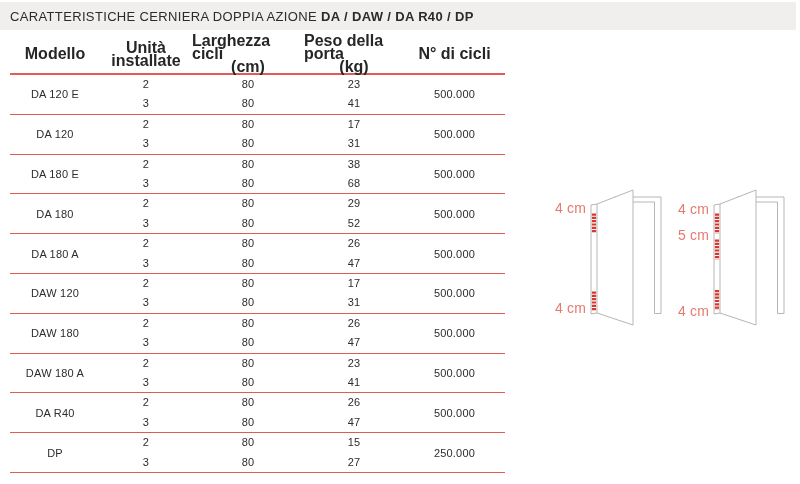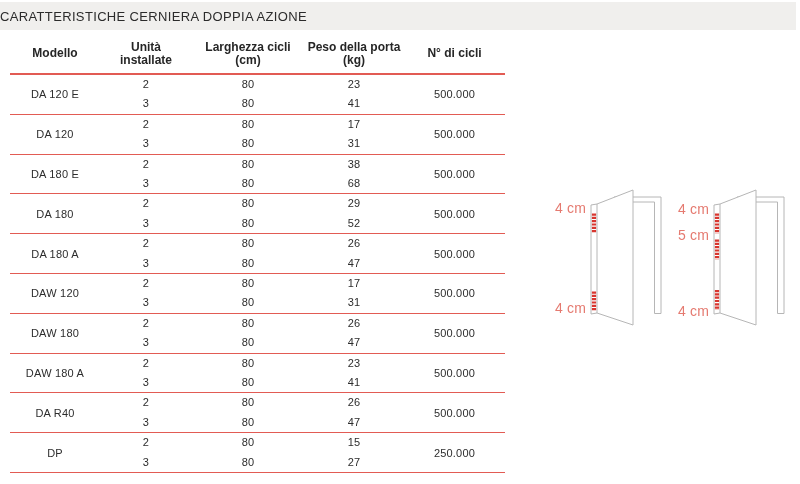--- a/index.html
+++ b/index.html
@@ -11,29 +11,29 @@
     --hlabel:#e57a70;
   }
   html,body{margin:0;padding:0;background:#fff;}
   .page{
     position:relative;width:800px;height:484px;background:#fff;overflow:hidden;
     font-family:"Liberation Sans", sans-serif;color:var(--text);
   }
   
   .titlebar{
     position:absolute;top:2px;left:0;width:796px;height:28px;background:var(--bar);
-    display:flex;align-items:center;padding-left:0;box-sizing:border-box;
+    display:flex;align-items:center;padding-left:10px;box-sizing:border-box;
     font-size:13px;letter-spacing:.35px;color:#2b2b2b;white-space:pre;
   }
   .titlebar .bold{font-weight:700;}
   
   .spec-table{position:absolute;left:10px;top:34px;width:495px;}
   .thead{
     display:flex;height:39px;border-bottom:2px solid var(--red);
-    font-weight:700;font-size:12px;line-height:13px;text-align:left;color:#262626;
+    font-weight:700;font-size:16px;line-height:13px;text-align:left;color:#262626;
   }
   .hcell{display:flex;flex-direction:column;justify-content:center;align-items:center;}
   .hcell span{display:block;}
   .col-model{width:90px;}
   .col-units{width:92px;}
   .col-width{width:112px;}
   .col-weight{width:100px;}
   .col-cycles{width:101px;}
   .group{
     display:flex;height:39.8px;box-sizing:border-box;border-bottom:1px solid var(--red);
@@ -52,21 +52,21 @@
     font-size:14px;line-height:13px;color:var(--hlabel);letter-spacing:.2px;white-space:nowrap;
   }
   .hl-top1{top:17px;}  .hl-bot1{top:117px;}
   .hl-top2{top:18px;}  .hl-mid2{top:44px;}  .hl-bot2{top:120px;}
 </style>
 </head>
 <body>
 
 <div class="page">
 
-  <div class="titlebar"><span>CARATTERISTICHE CERNIERA DOPPIA AZIONE </span></div>
+  <div class="titlebar"><span>CARATTERISTICHE CERNIERA DOPPIA AZIONE </span><span class="bold">DA / DAW / DA R40 / DP</span></div>
 
   <div class="spec-table">
     <div class="thead">
       <div class="hcell col-model">
         <span>Modello</span>
         <span></span>
       </div>
       <div class="hcell col-units">
         <span>Unità</span>
         <span>installate</span>

